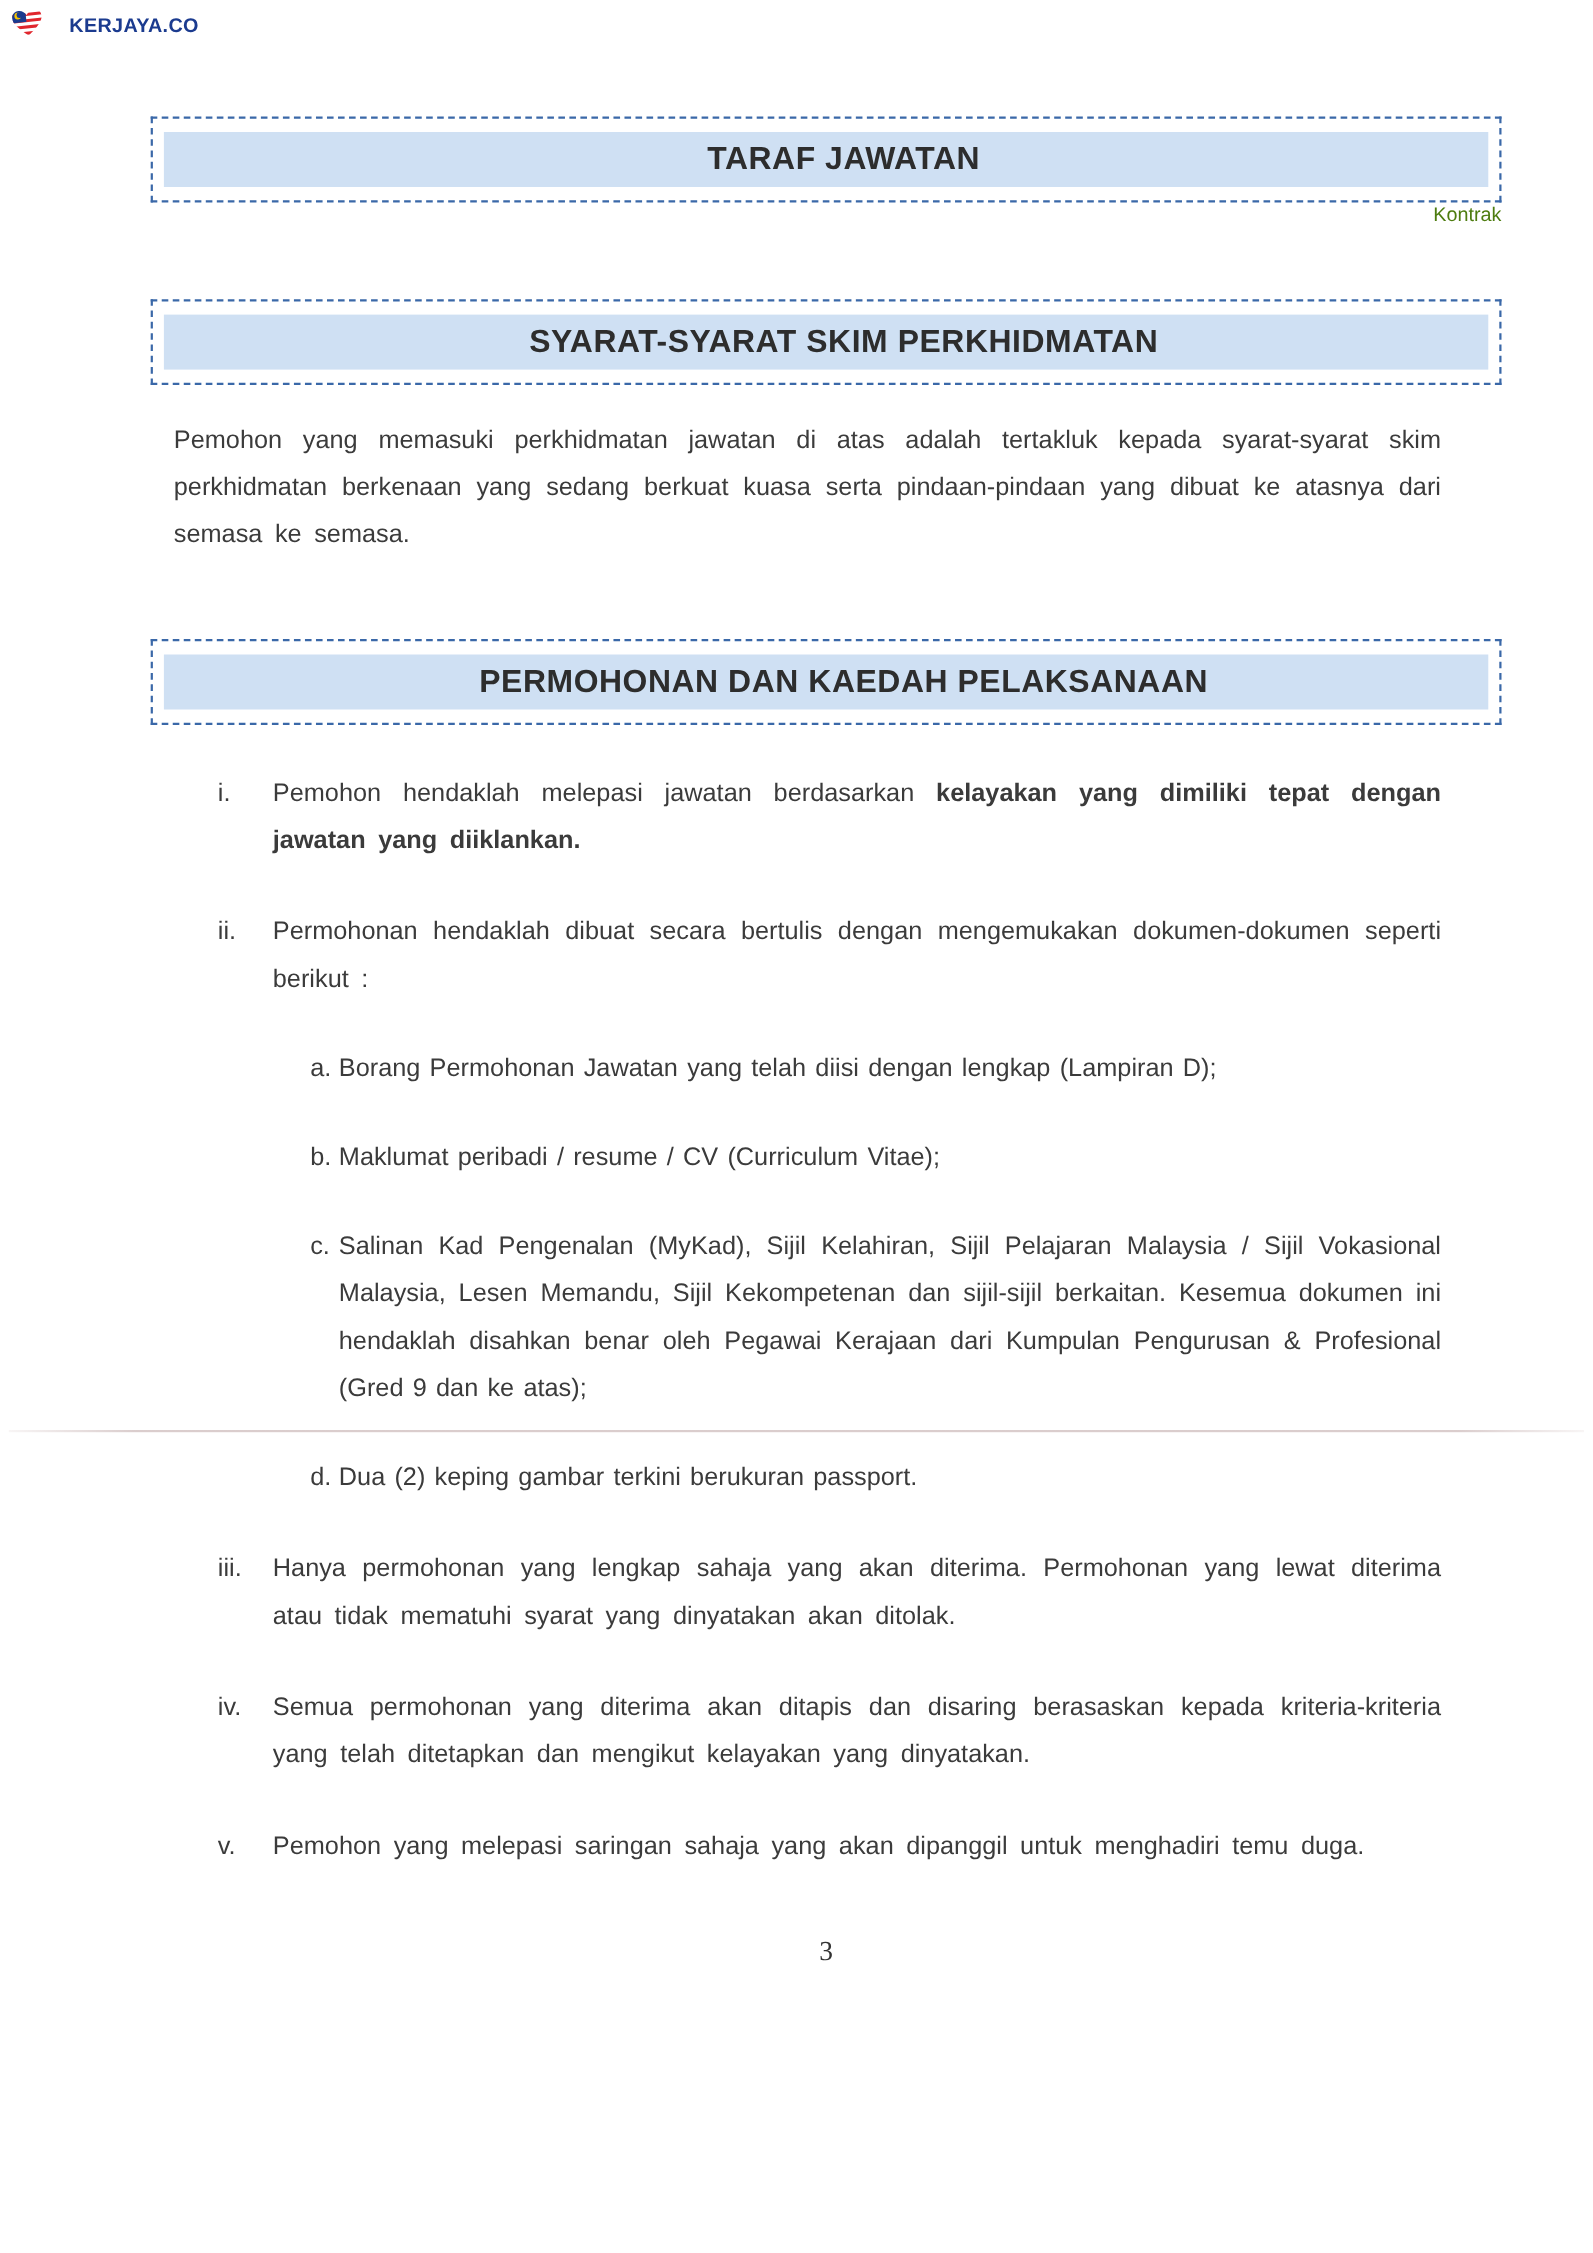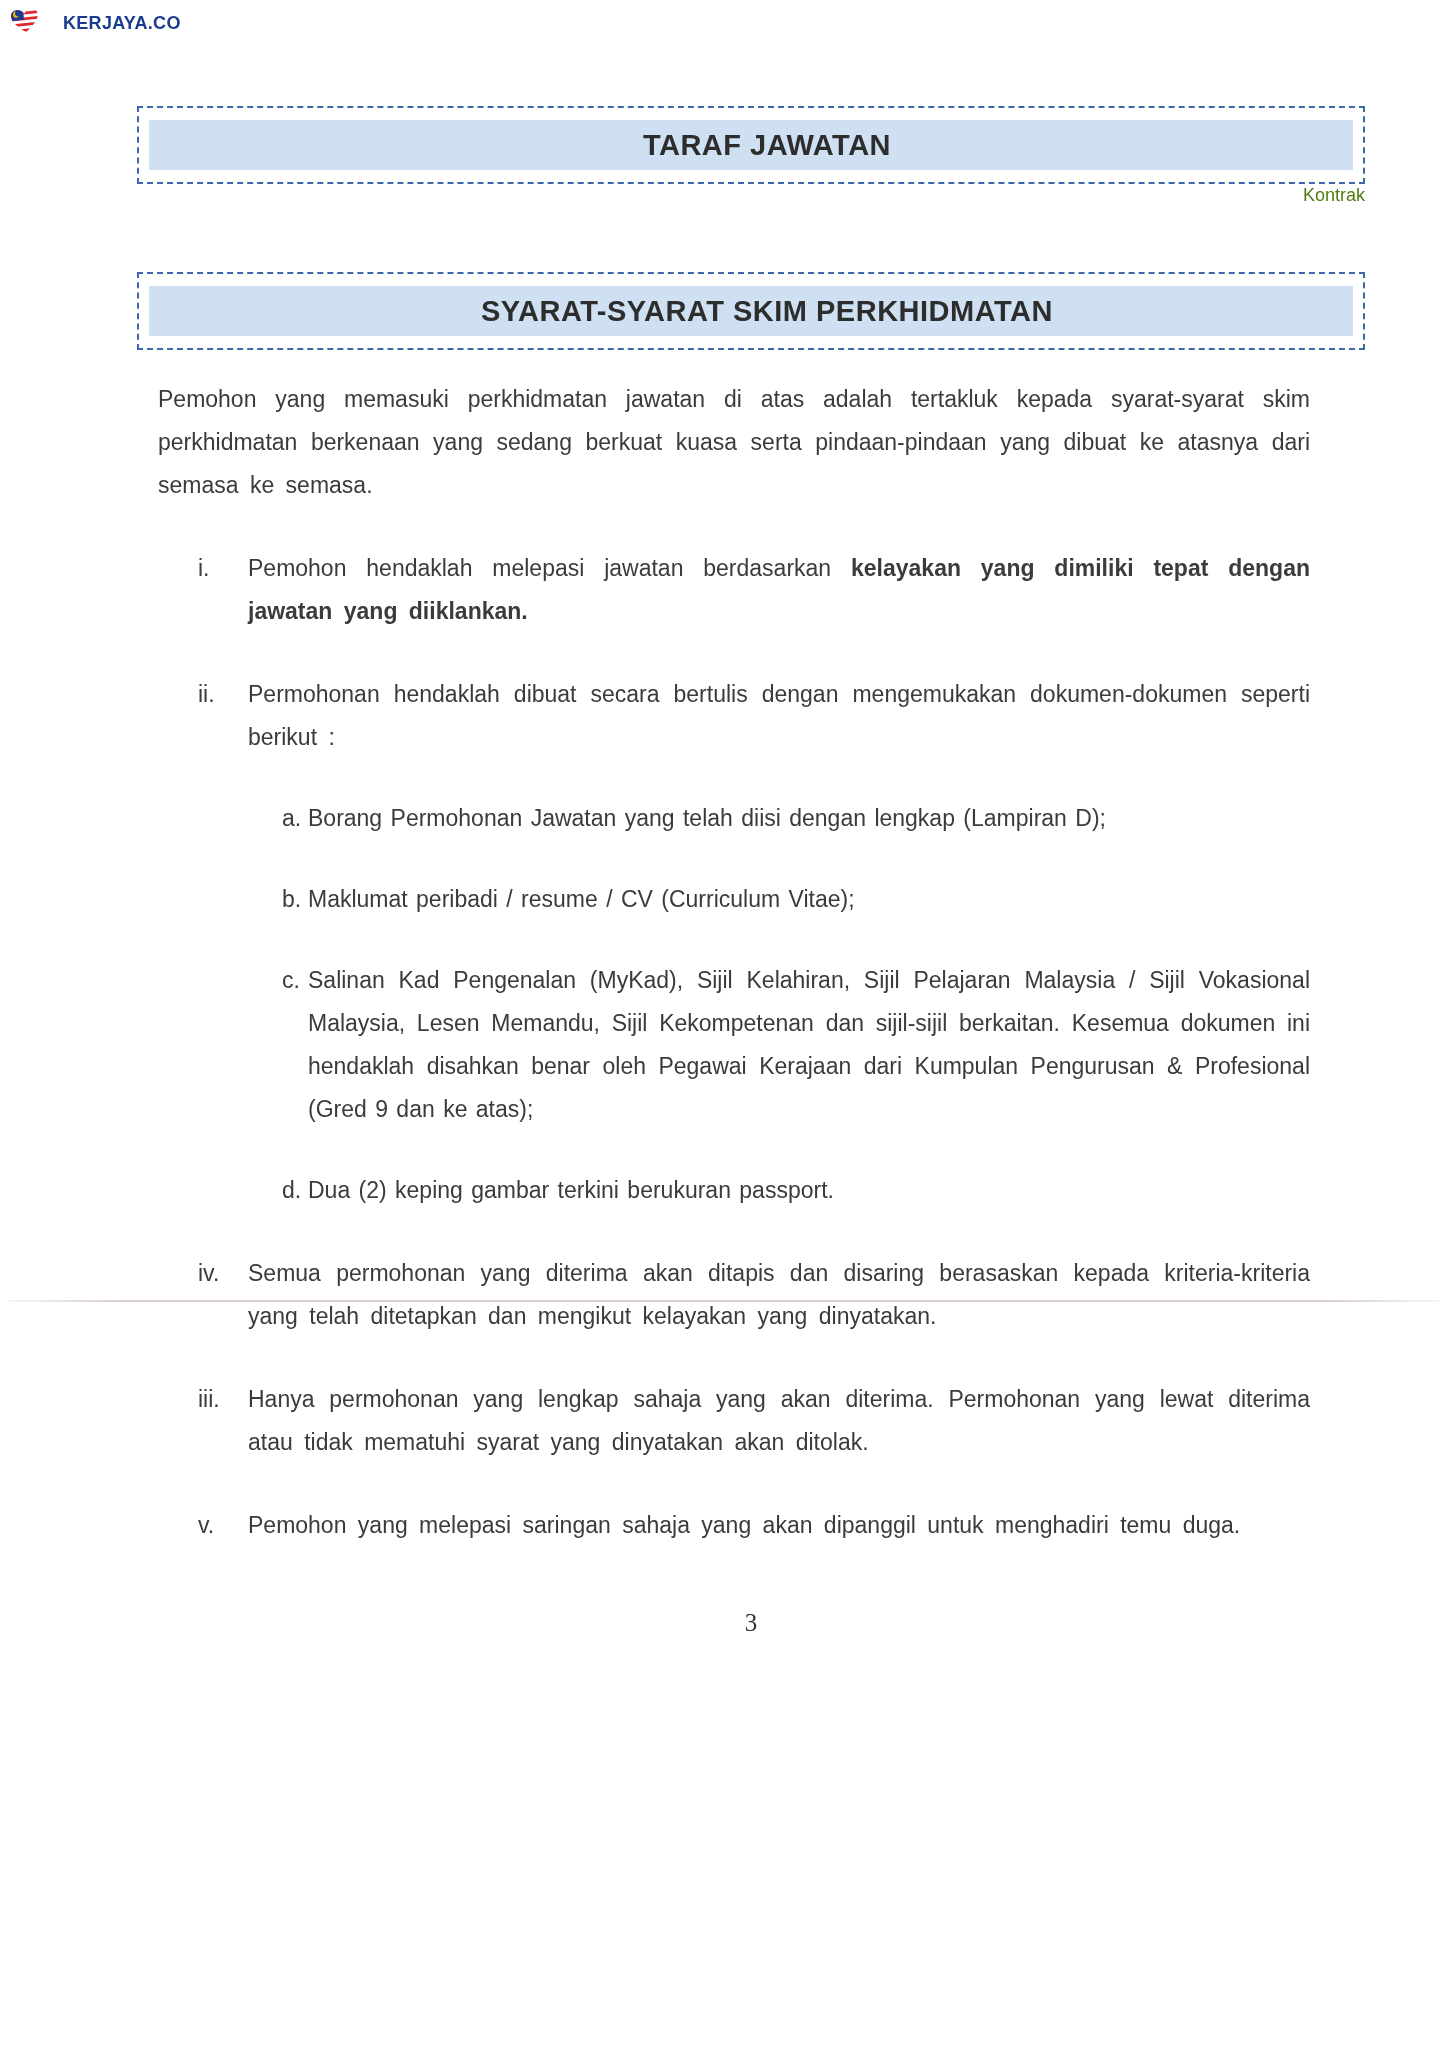--- a/index.html
+++ b/index.html
@@ -87,20 +87,25 @@
     <div class="subtitle">Kontrak</div>
 
     <div class="banner-box banner-syarat">
       <div class="banner-bar">
         <span>SYARAT-SYARAT SKIM PERKHIDMATAN</span>
       </div>
     </div>
 
     <p class="intro">Pemohon yang memasuki perkhidmatan jawatan di atas adalah tertakluk kepada syarat-syarat skim perkhidmatan berkenaan yang sedang berkuat kuasa serta pindaan-pindaan yang dibuat ke atasnya dari semasa ke semasa.</p>
 
+    <div class="banner-box banner-permohonan">
+      <div class="banner-bar">
+        <span>PERMOHONAN DAN KAEDAH PELAKSANAAN</span>
+      </div>
+    </div>
 
     <div class="list">
 
       <div class="item">
         <span class="marker">i.</span>
         <div class="body"><span>Pemohon hendaklah melepasi jawatan berdasarkan </span><b>kelayakan yang dimiliki tepat dengan jawatan yang diiklankan.</b></div>
       </div>
 
       <div class="item">
         <span class="marker">ii.</span>
@@ -121,27 +126,27 @@
         <span class="marker">c.</span>
         <div class="body">Salinan Kad Pengenalan (MyKad), Sijil Kelahiran, Sijil Pelajaran Malaysia / Sijil Vokasional Malaysia, Lesen Memandu, Sijil Kekompetenan dan sijil-sijil berkaitan. Kesemua dokumen ini hendaklah disahkan benar oleh Pegawai Kerajaan dari Kumpulan Pengurusan &amp; Profesional (Gred 9 dan ke atas);</div>
       </div>
 
       <div class="subitem">
         <span class="marker">d.</span>
         <div class="body">Dua (2) keping gambar terkini berukuran passport.</div>
       </div>
 
       <div class="item">
-        <span class="marker">iv.</span>
-        <div class="body"><span>Semua permohonan yang diterima akan ditapis dan disaring berasaskan kepada kriteria-kriteria yang telah ditetapkan dan mengikut kelayakan yang dinyatakan.</span></div>
+        <span class="marker">iii.</span>
+        <div class="body"><span>Hanya permohonan yang lengkap sahaja yang akan diterima. Permohonan yang lewat diterima atau tidak mematuhi syarat yang dinyatakan akan ditolak.</span></div>
       </div>
 
       <div class="item">
-        <span class="marker">iii.</span>
-        <div class="body"><span>Hanya permohonan yang lengkap sahaja yang akan diterima. Permohonan yang lewat diterima atau tidak mematuhi syarat yang dinyatakan akan ditolak.</span></div>
+        <span class="marker">iv.</span>
+        <div class="body"><span>Semua permohonan yang diterima akan ditapis dan disaring berasaskan kepada kriteria-kriteria yang telah ditetapkan dan mengikut kelayakan yang dinyatakan.</span></div>
       </div>
 
       <div class="item">
         <span class="marker">v.</span>
         <div class="body"><span>Pemohon yang melepasi saringan sahaja yang akan dipanggil untuk menghadiri temu duga.</span></div>
       </div>
 
     </div>
 
     <div class="page-number">3</div>

